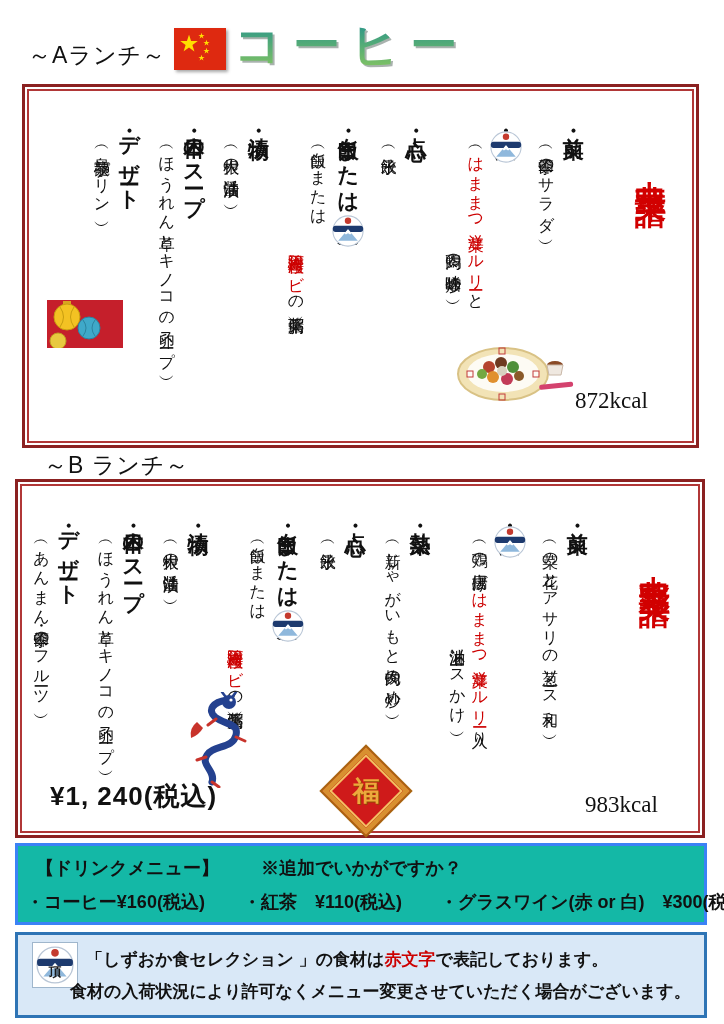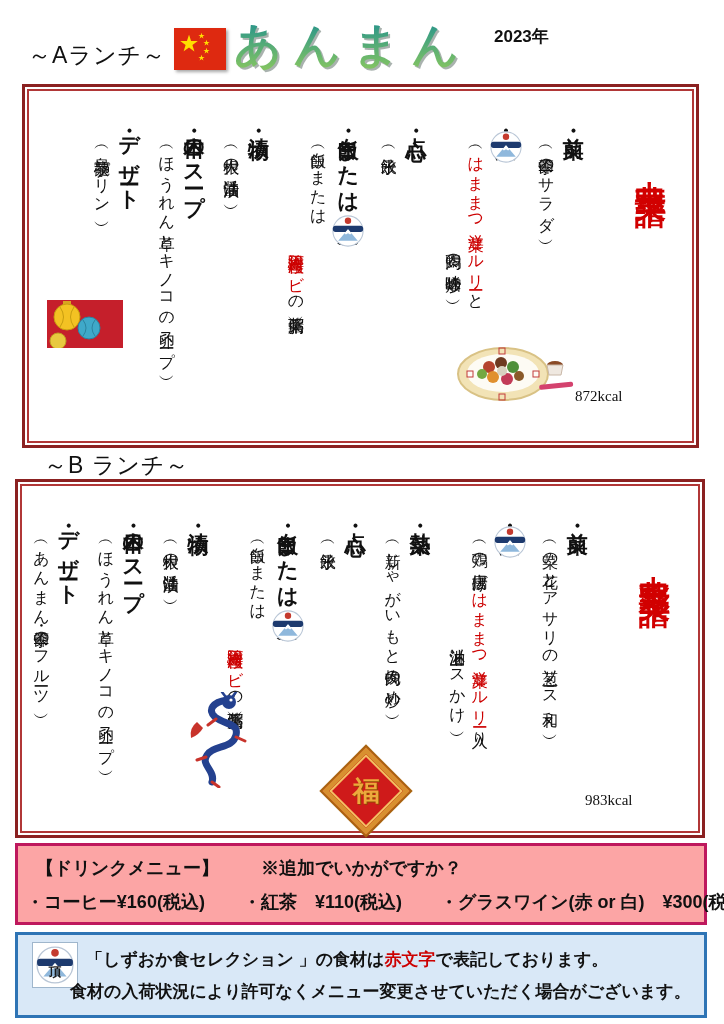--- a/index.html
+++ b/index.html
@@ -42,37 +42,37 @@
   .item{margin-left:13px;}
   .head{font-size:21px;font-weight:bold;letter-spacing:2px;margin-top:18px;line-height:1.25;}
   .desc{margin-right:3px;}
   .dline{font-size:16px;letter-spacing:1px;margin-top:38px;line-height:1.4;}
   .dline.ind{margin-top:140px;}
   .red{color:#cc0000;}
   .badge{display:inline-block;width:32px;height:32px;margin-top:6px;line-height:0;}
   .badge svg{width:32px;height:32px;}
   
   .price{font-size:27px;font-weight:bold;color:#111;letter-spacing:1px;}
-  .kcal{font-family:"Liberation Serif",serif;font-size:15px;color:#111;}
+  .kcal{font-family:"Liberation Serif",serif;font-size:23px;color:#111;}
   #priceA{left:8px;top:300px;}
   #kcalA{left:546px;top:297px;}
   #priceB{left:28px;top:293px;font-size:26px;}
   #kcalB{left:563px;top:306px;}
   #lanternA{left:18px;top:209px;width:76px;height:48px;}
   #plateA{left:426px;top:252px;width:122px;height:62px;}
   #dragonB{left:163px;top:206px;width:66px;height:96px;}
   #diamondB{left:305px;top:266px;width:78px;height:78px;display:flex;align-items:center;justify-content:center;}
   .diamond-core{
     width:52px;height:52px;transform:rotate(45deg);
     background:#cf1a1a;border:5px solid #d89030;box-shadow:0 0 0 2px #a86410,inset 0 0 0 2px #f3c063;
     display:flex;align-items:center;justify-content:center;
   }
   .diamond-glyph{transform:rotate(-45deg);color:#eda93c;font-weight:bold;font-size:27px;text-shadow:1px 1px 0 #8d4a00;}
   
-  #drinks{left:15px;top:843px;width:686px;height:76px;border:3px solid #be185d;background:#fca5a5;}
+  #drinks{left:15px;top:843px;width:686px;height:76px;border:3px solid #3b82f6;background:#14b8a6;}
   #drinks .row1{position:absolute;left:18px;top:10px;font-size:18px;font-weight:bold;color:#111;}
   #drinks .note{margin-left:42px;}
   #drinks .row2{position:absolute;left:8px;top:44px;font-size:18px;font-weight:bold;color:#111;white-space:nowrap;}
   #drinks .row2 .di{margin-right:38px;text-align:center;}
   
   #notice{left:15px;top:932px;width:686px;height:80px;border:3px solid #2e74b5;background:#d9e8f7;}
   #notice .badge-frame{
     position:absolute;left:14px;top:7px;width:44px;height:44px;background:#fff;
     border:1px solid #9fb6cc;display:flex;align-items:center;justify-content:center;line-height:0;
   }
@@ -90,24 +90,23 @@
   <svg viewBox="0 0 52 42" width="52" height="42">
     <rect width="52" height="42" fill="#de2910"></rect>
     <text x="5" y="22" font-size="20" fill="#ffde00">★</text>
     <text x="24" y="10" font-size="7" fill="#ffde00">★</text>
     <text x="29" y="17" font-size="7" fill="#ffde00">★</text>
     <text x="29" y="25" font-size="7" fill="#ffde00">★</text>
     <text x="24" y="32" font-size="7" fill="#ffde00">★</text>
   </svg>
 </div>
 
-<div class="abs" id="main-title">あんまん</div>
+<div class="abs" id="main-title">コーヒー</div>
 
 <div class="abs" id="date-block">
-  <div class="l1">2023年</div>
 </div>
 
 <div class="abs rbox" id="boxA">
   <div class="rbox-inner">
     <div class="vmenu" id="menuA">
         <div class="menu-title">中華菜譜</div>
         <div class="item">
           <div class="head">・前菜</div>
           <div class="desc">
             <div class="dline"><span>（ 季節のサラダ ）</span></div>
@@ -287,20 +286,21 @@
         <path d="M51 45 l9 4 M21 65 l-9 3 M27 90 l7 5 M31 27 l-8 6" stroke="#c8332b" stroke-width="3" stroke-linecap="round"></path>
       </svg>
     </div>
 
     <div class="abs" id="diamondB">
       <div class="diamond-core">
         <span class="diamond-glyph">福</span>
       </div>
     </div>
 
+    <div class="abs price" id="priceB">¥1, 240(税込)</div>
     <div class="abs kcal" id="kcalB">983kcal</div>
   </div>
 </div>
 
 <div class="abs" id="drinks">
   <div class="row1">
     <span>【ドリンクメニュー】</span><span class="note">※追加でいかがですか？</span>
   </div>
   <div class="row2">
     <span class="di">・コーヒー¥160(税込)</span><span class="di">・紅茶　¥110(税込)</span><span class="di">・グラスワイン(赤 or 白)　¥300(税込)</span>

